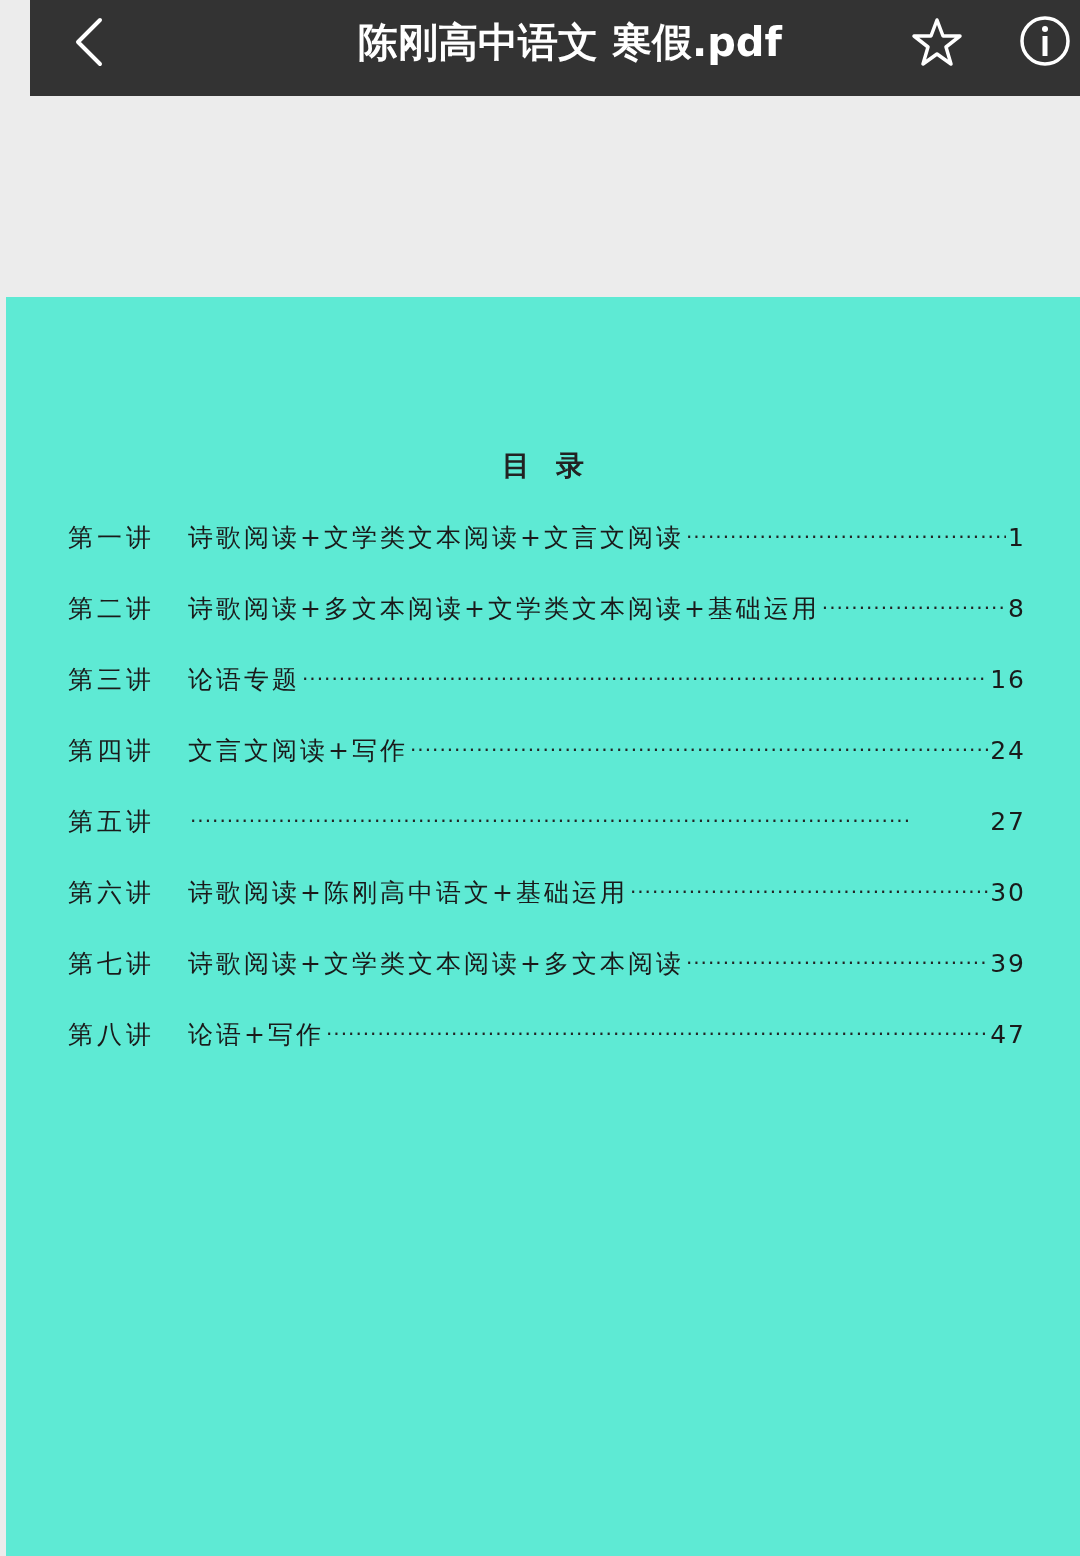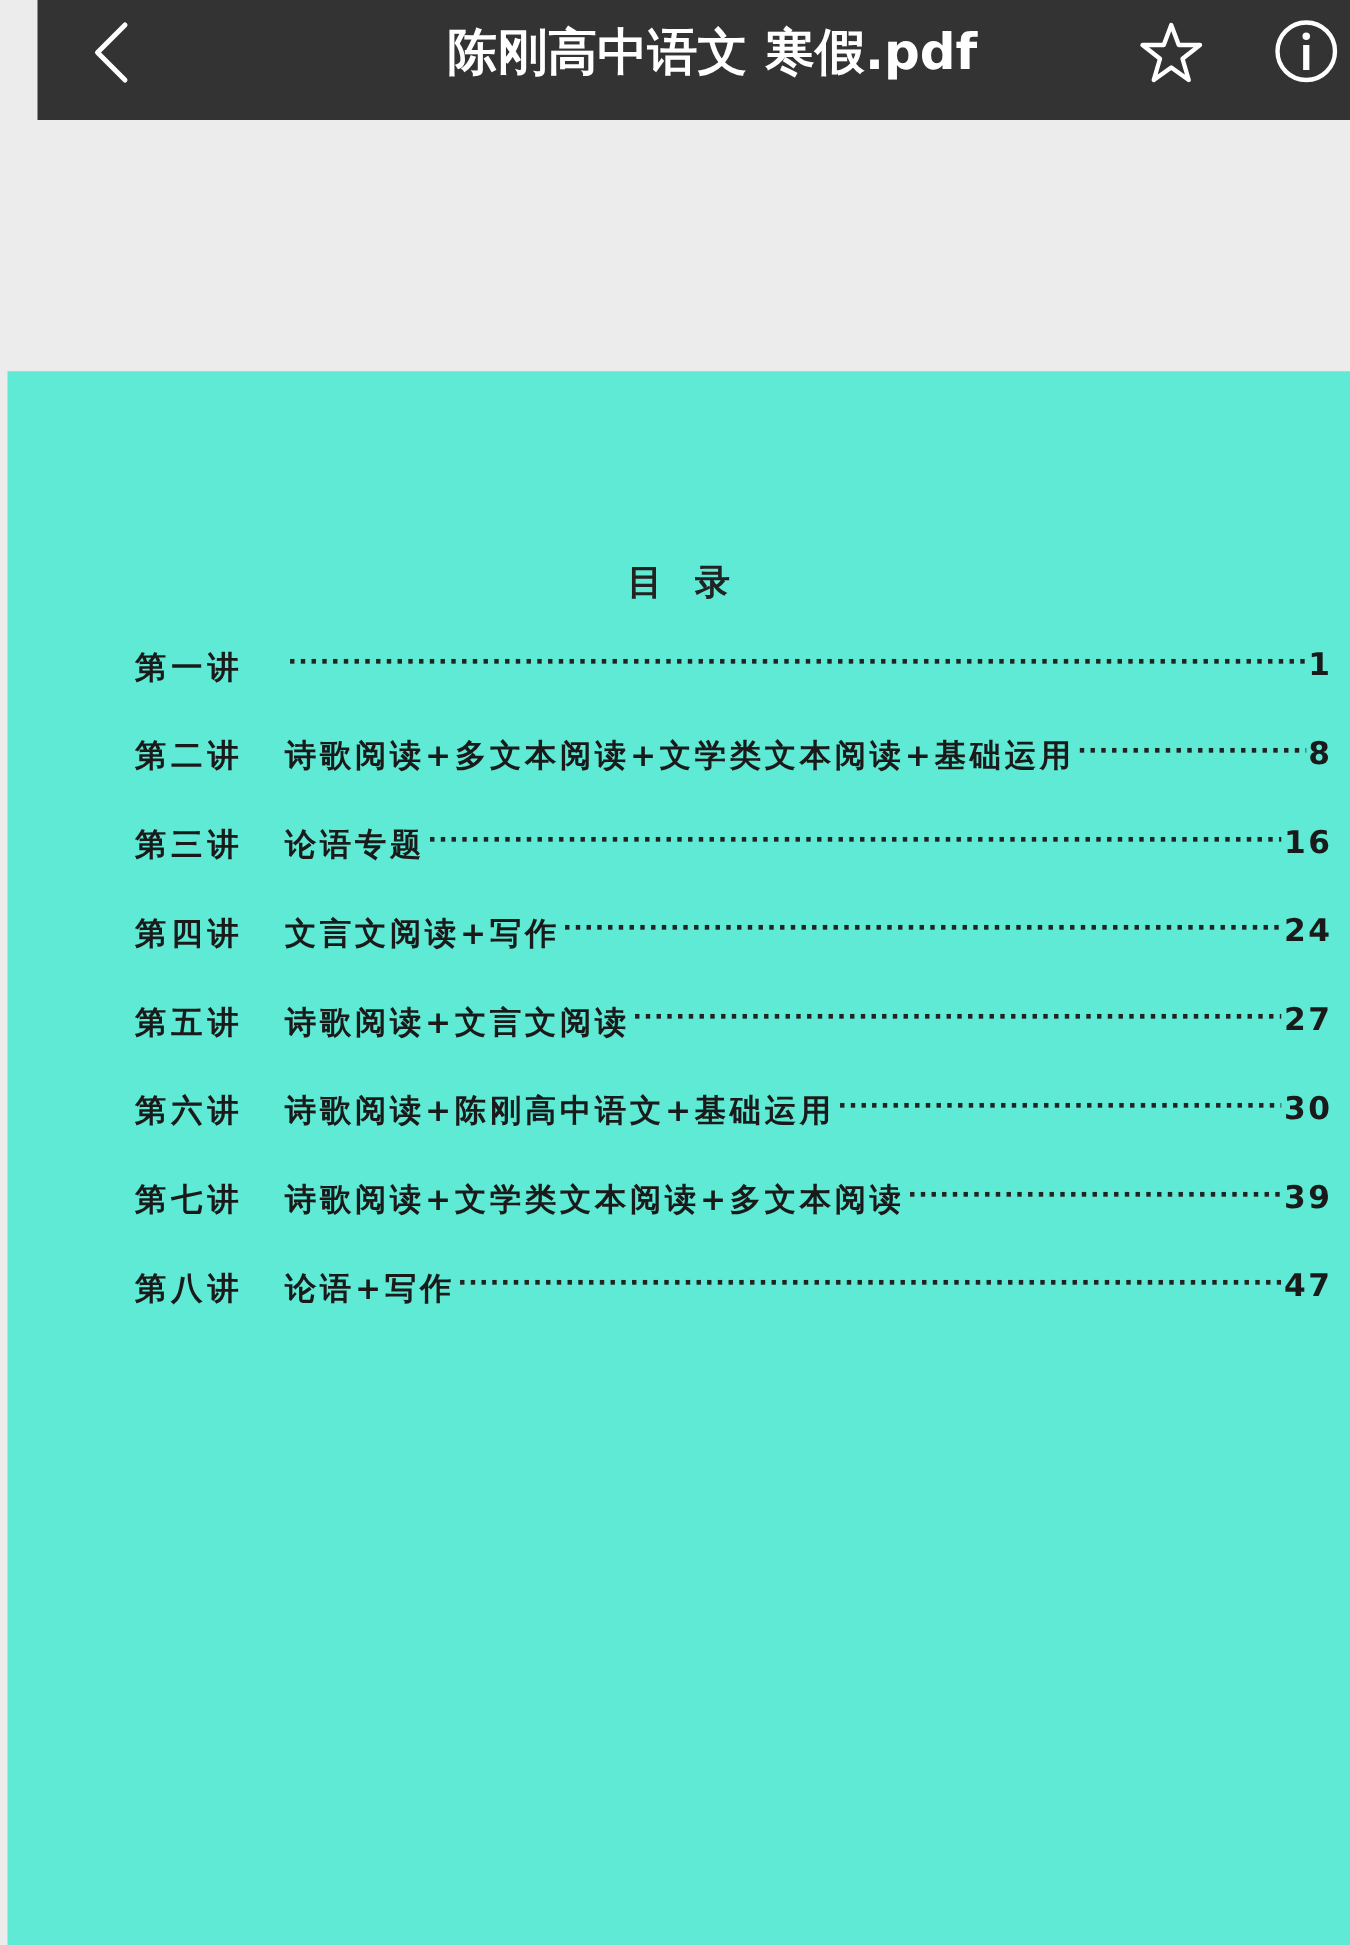--- a/index.html
+++ b/index.html
@@ -5,21 +5,21 @@
   html, body { margin:0; padding:0; }
   body { width:1080px; height:1556px; background:#ececec; font-family:"DejaVu Sans", sans-serif; position:relative; overflow:hidden; }
   .topbar { position:absolute; left:0; top:0; width:1080px; height:96px; background:#333333;margin-left:30px; }
   .back { position:absolute; left:38px; top:14px; width:50px; height:56px; }
   .title { position:absolute; left:0; right:0; top:14px; text-align:center; color:#ffffff; font-size:40px; font-weight:bold; line-height:56px; }
   .star { position:absolute; left:880px; top:16px; width:54px; height:54px; }
   .info { position:absolute; left:988px; top:14px; width:54px; height:54px; }
   .gray-area { position:absolute; left:0; top:96px; width:1080px; height:200px; background:#ececec; }
   .page { position:absolute; left:6px; top:297px; width:1074px; height:1259px; background:#5eead4; }
   .toc-title { position:absolute; left:0; width:1100px; top:150px; text-align:center; font-size:28px; font-weight:bold; color:#222; letter-spacing:26px; }
-  .row { position:absolute; left:62px; width:958px; height:40px; display:flex; align-items:flex-start; font-size:25px; color:#1a1a1a; font-weight:bold;margin-left:40px; }
+  .row { position:absolute; left:62px; width:958px; height:40px; display:flex; align-items:center; font-size:25px; color:#1a1a1a; font-weight:normal; }
   .lecture { width:120px; letter-spacing:4px; flex:none; }
   .topic { flex:none; letter-spacing:3px; padding-left:0; }
   .dots { flex:1; overflow:hidden; white-space:nowrap; font-size:20px; letter-spacing:1px; color:#222; margin:0 2px; }
   .page-num { flex:none; letter-spacing:2px; }
 </style>
 </head>
 <body>
 
 <div class="topbar">
   <div class="back">
@@ -42,20 +42,21 @@
   </div>
 </div>
 
 <div class="gray-area"></div>
 
 <div class="page">
   <div class="toc-title">目录</div>
 
   <div class="row" style="top:220px">
     <span class="lecture">第一讲</span>
+    <span class="topic">诗歌阅读+文学类文本阅读+文言文阅读</span>
     <span class="dots">··································································································</span>
     <span class="page-num">1</span>
   </div>
   <div class="row" style="top:291px">
     <span class="lecture">第二讲</span>
     <span class="topic">诗歌阅读+多文本阅读+文学类文本阅读+基础运用</span>
     <span class="dots">··································································································</span>
     <span class="page-num">8</span>
   </div>
   <div class="row" style="top:362px">
@@ -65,21 +66,20 @@
     <span class="page-num">16</span>
   </div>
   <div class="row" style="top:433px">
     <span class="lecture">第四讲</span>
     <span class="topic">文言文阅读+写作</span>
     <span class="dots">··································································································</span>
     <span class="page-num">24</span>
   </div>
   <div class="row" style="top:504px">
     <span class="lecture">第五讲</span>
-    <span class="topic">诗歌阅读+文言文阅读</span>
     <span class="dots">··································································································</span>
     <span class="page-num">27</span>
   </div>
   <div class="row" style="top:575px">
     <span class="lecture">第六讲</span>
     <span class="topic">诗歌阅读+陈刚高中语文+基础运用</span>
     <span class="dots">··································································································</span>
     <span class="page-num">30</span>
   </div>
   <div class="row" style="top:646px">

